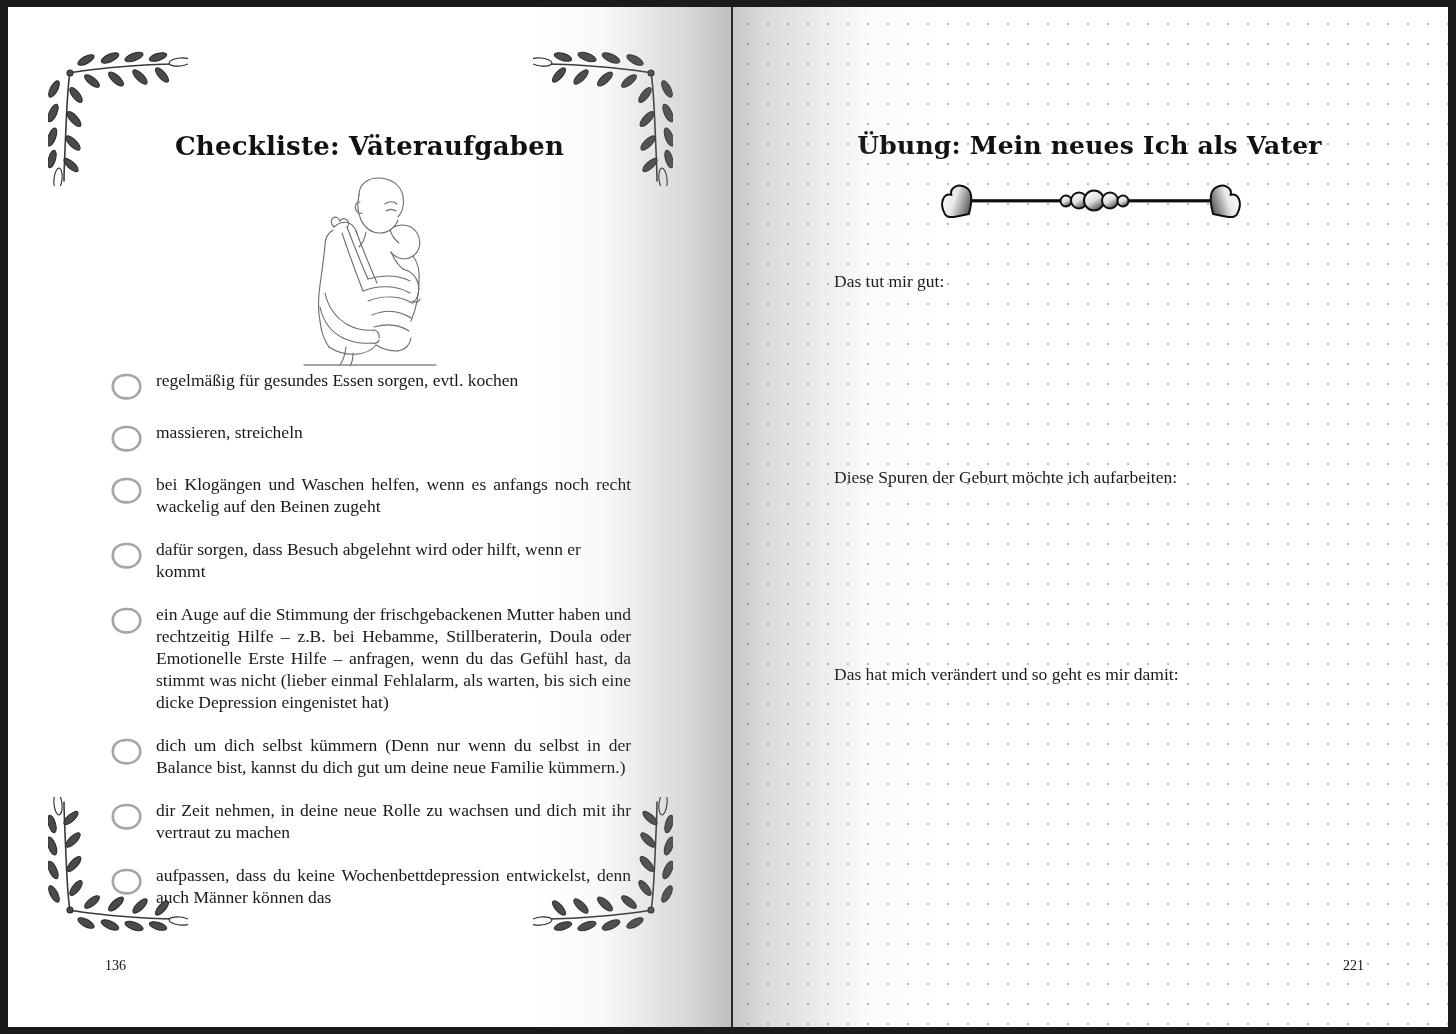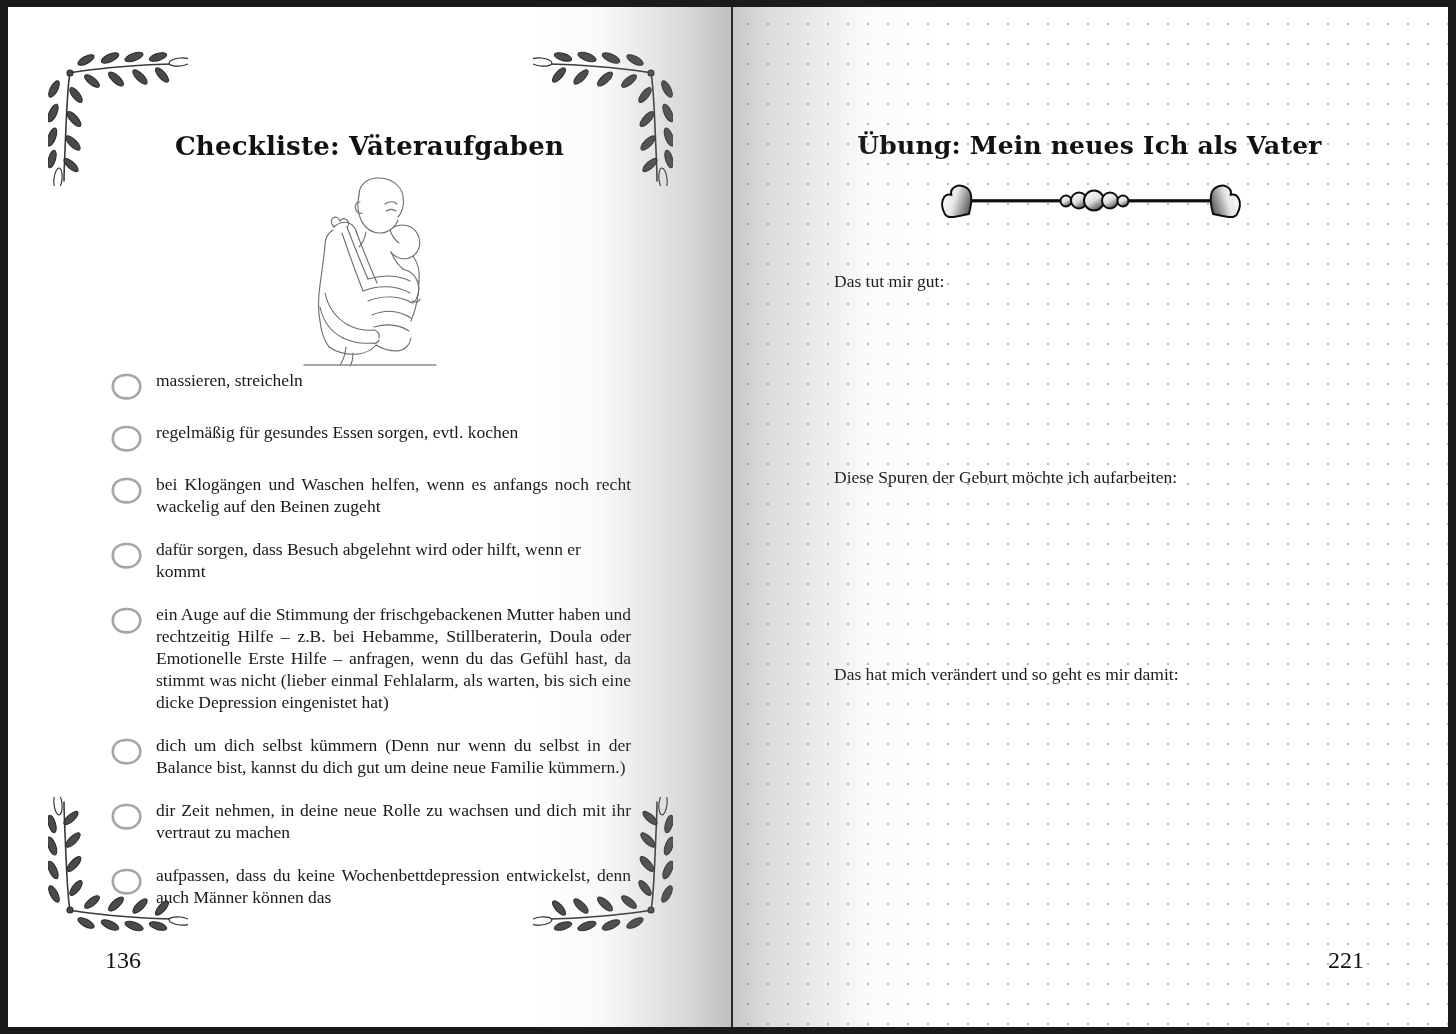--- a/index.html
+++ b/index.html
@@ -164,21 +164,21 @@
   }
   .prompt-1 { top: 264px; }
   .prompt-2 { top: 460px; }
   .prompt-3 { top: 657px; }
 
   
   .pageno {
     position: absolute;
     bottom: 53px;
     font-family: "Liberation Serif", serif;
-    font-size: 24px;
+    font-size: 14px;
     color: #111;
     z-index: 5;
   }
   .pageno-left  { left: 97px; }
   .pageno-right { right: 84px; }
 </style>
 </head>
 <body>
 
 <div class="book">
@@ -383,30 +383,30 @@
         </div>
 
         <div class="checklist">
 
           <div class="check-item">
             <span class="check-circle">
               <svg width="31" height="27" viewBox="0 0 31 27">
                 <path d="M15,2 C23,1.5 29,6 29.3,13 C29.6,20 23.5,25.5 15.2,25.4 C7,25.3 1.6,20 1.8,13 C2,6.2 7.4,2.4 15,2 Z" fill="none" stroke="#a6a6a6" stroke-width="2.6" stroke-linecap="round"></path>
               </svg>
             </span>
+            <span class="check-text nojust">regelmäßig für gesundes Essen sorgen, evtl. kochen</span>
+          </div>
+
+          <div class="check-item">
+            <span class="check-circle">
+              <svg width="31" height="27" viewBox="0 0 31 27">
+                <path d="M15,2 C23,1.5 29,6 29.3,13 C29.6,20 23.5,25.5 15.2,25.4 C7,25.3 1.6,20 1.8,13 C2,6.2 7.4,2.4 15,2 Z" fill="none" stroke="#a6a6a6" stroke-width="2.6" stroke-linecap="round"></path>
+              </svg>
+            </span>
             <span class="check-text nojust">massieren, streicheln</span>
-          </div>
-
-          <div class="check-item">
-            <span class="check-circle">
-              <svg width="31" height="27" viewBox="0 0 31 27">
-                <path d="M15,2 C23,1.5 29,6 29.3,13 C29.6,20 23.5,25.5 15.2,25.4 C7,25.3 1.6,20 1.8,13 C2,6.2 7.4,2.4 15,2 Z" fill="none" stroke="#a6a6a6" stroke-width="2.6" stroke-linecap="round"></path>
-              </svg>
-            </span>
-            <span class="check-text nojust">regelmäßig für gesundes Essen sorgen, evtl. kochen</span>
           </div>
 
           <div class="check-item">
             <span class="check-circle">
               <svg width="31" height="27" viewBox="0 0 31 27">
                 <path d="M15,2 C23,1.5 29,6 29.3,13 C29.6,20 23.5,25.5 15.2,25.4 C7,25.3 1.6,20 1.8,13 C2,6.2 7.4,2.4 15,2 Z" fill="none" stroke="#a6a6a6" stroke-width="2.6" stroke-linecap="round"></path>
               </svg>
             </span>
             <span class="check-text">bei Klogängen und Waschen helfen, wenn es anfangs noch recht wackelig auf den Beinen zugeht</span>
           </div>

